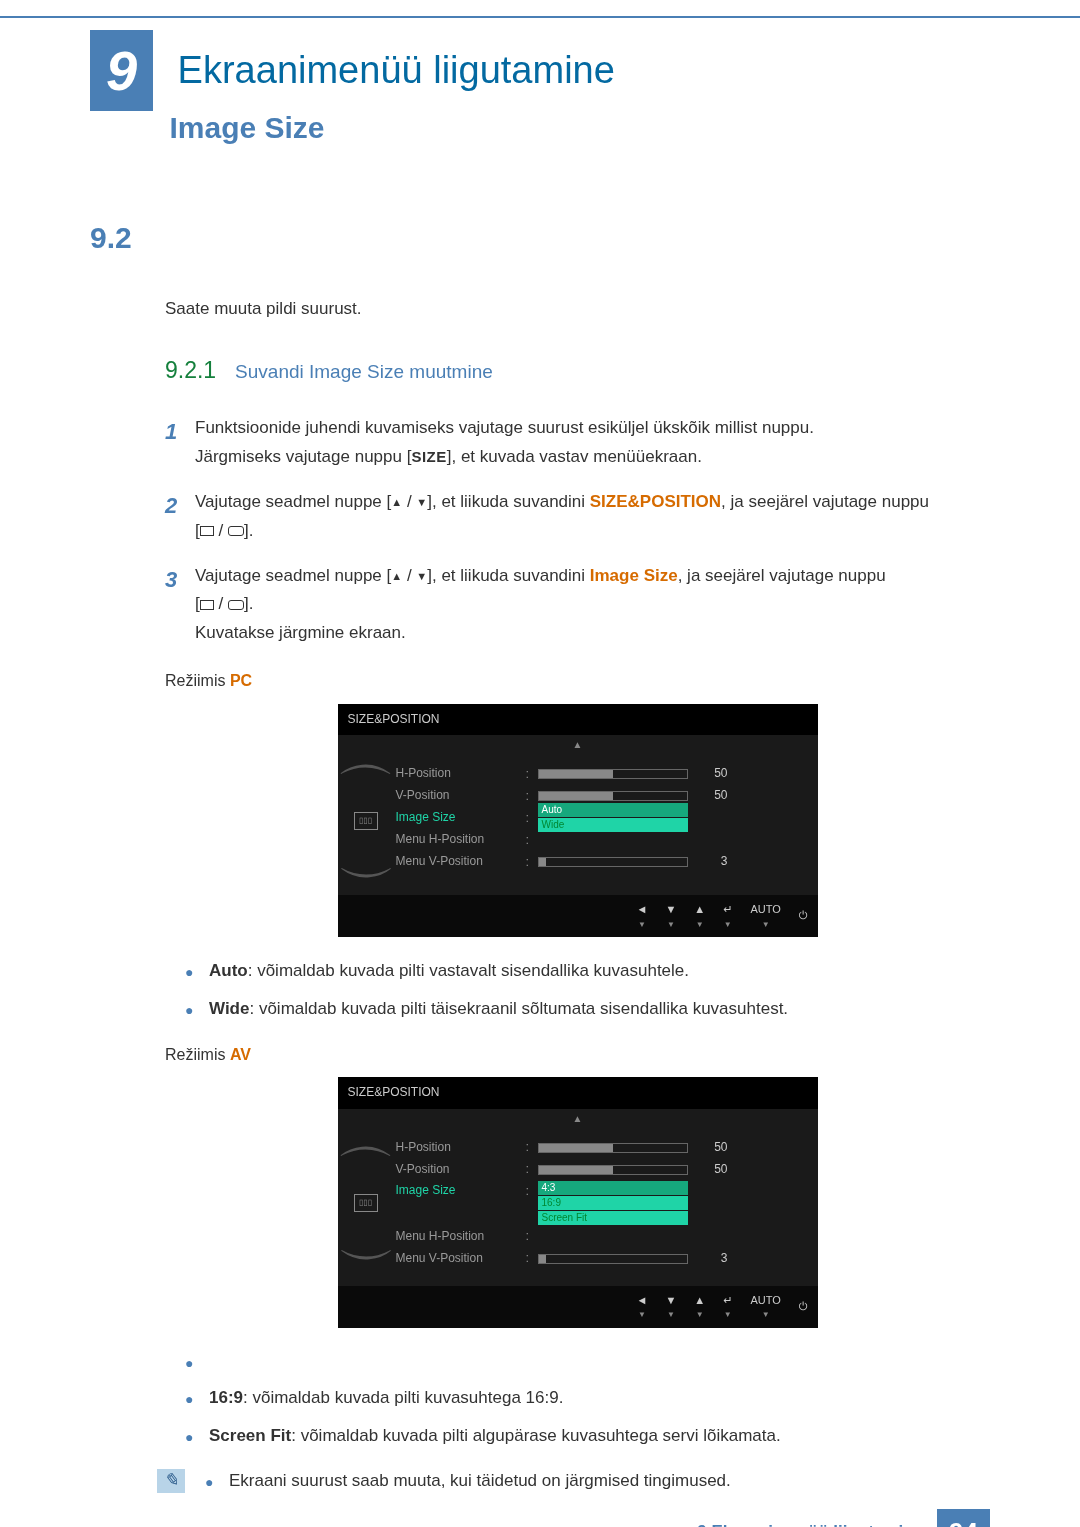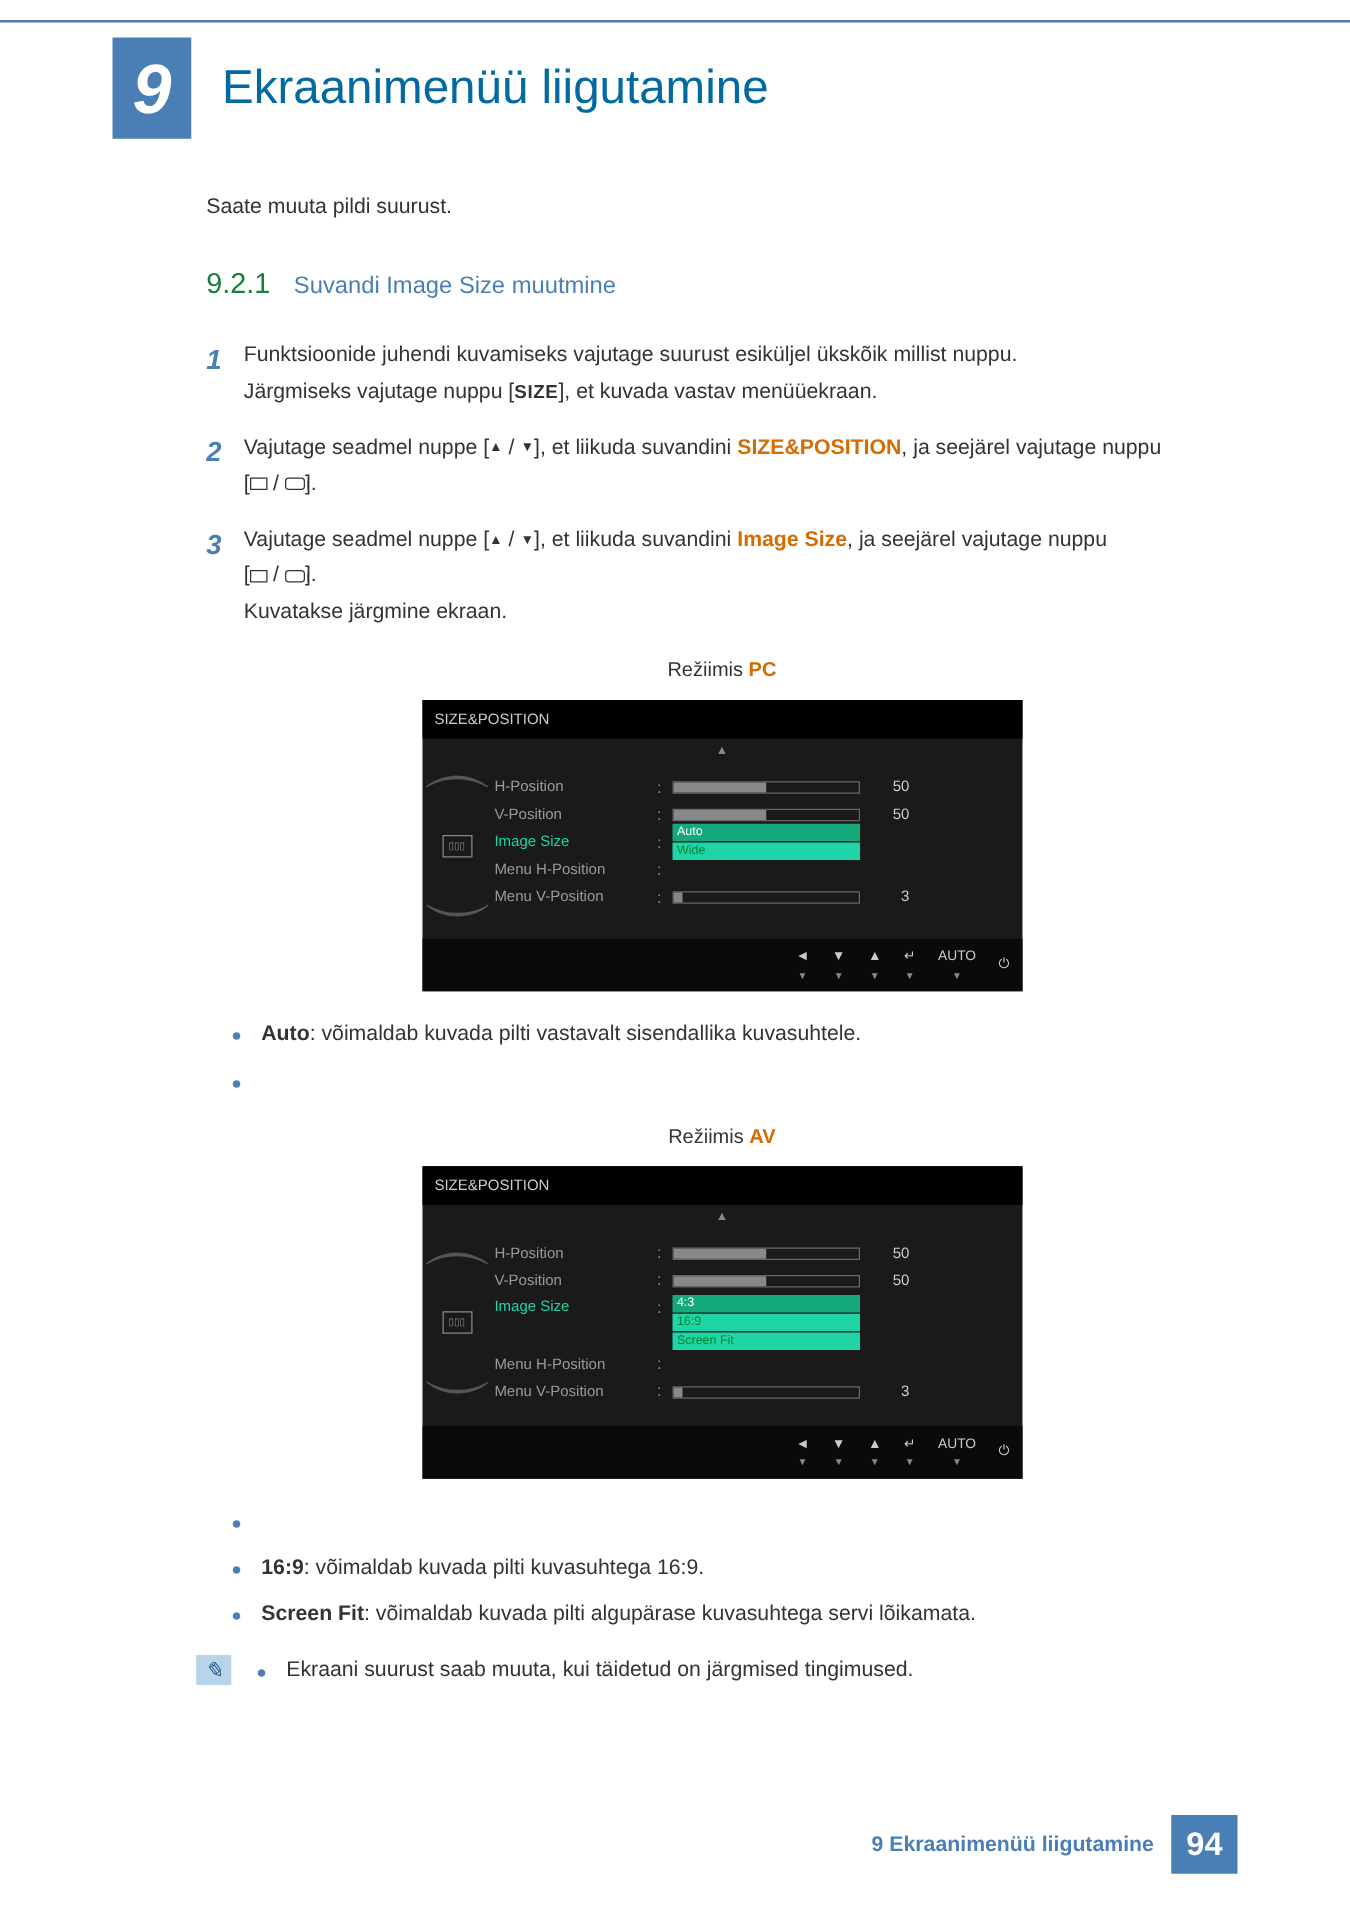--- a/index.html
+++ b/index.html
@@ -17,21 +17,21 @@
 .step { display: flex; margin-bottom: 16px; }
 .step-num { color: #4a7fb5; font-size: 22px; font-style: italic; font-weight: bold; width: 30px; flex-shrink: 0; }
 .step-text { flex: 1; color: #333; font-size: 17px; line-height: 1.7; }
 .kw-menu { font-weight: bold; font-family: Arial; letter-spacing: 0.5px; font-size: 15px; }
 .kw-sp { color: #d66b00; font-weight: bold; }
 .kw-is { color: #d66b00; font-weight: bold; }
 .icon-triangle { display: inline-block; font-size: 11px; vertical-align: middle; }
 .icon-rect { display: inline-block; width: 14px; height: 10px; border: 1.5px solid #333; vertical-align: middle; }
 .icon-rect2 { display: inline-block; width: 16px; height: 10px; border: 1.5px solid #333; border-radius: 3px; vertical-align: middle; position: relative; }
 .icon-rect2::after { content: ""; position: absolute; right: -4px; top: 2px; width: 3px; height: 6px; border-right: 1.5px solid #333; }
-.mode-label { text-align: center; margin: 20px 0 10px; font-size: 16px; color: #333; }
+.mode-label { margin: 20px 0 10px; font-size: 16px; color: #333; }
 .mode-kw { color: #d66b00; font-weight: bold; }
 .osd { width: 480px; margin: 0 auto 20px; background: #1a1a1a; color: #aaa; font-size: 13px; }
 .osd-header { background: #000; color: #ccc; padding: 6px 10px; font-size: 12px; }
 .osd-top-arrow { text-align: center; color: #888; font-size: 10px; padding: 2px 0; }
 .osd-body { display: flex; padding: 8px 12px 16px 12px; min-height: 140px; }
 .osd-left { width: 32px; display: flex; flex-direction: column; align-items: center; justify-content: center; }
 .osd-icon-box { width: 24px; height: 18px; border: 1px solid #888; display: flex; align-items: center; justify-content: center; font-size: 8px; color: #888; margin: 4px 0; }
 .osd-menu { flex: 1; padding-left: 14px; }
 .osd-row { display: flex; align-items: center; height: 22px; }
 .osd-label { width: 130px; color: #999; font-size: 12px; }
@@ -59,20 +59,24 @@
 </head>
 <body>
 
 <div class="page">
   <div class="top-line"></div>
   <div>
     <span class="chapter-box">9</span>
     <span class="chapter-title">Ekraanimenüü liigutamine</span>
   </div>
 
+  <div>
+    <span class="section-number">9.2</span>
+    <span class="section-title">Image Size</span>
+  </div>
 
   <div class="content">
     <p>Saate muuta pildi suurust.</p>
 
     <div class="subsection">
       <span class="subsection-number">9.2.1</span>
       <span>&nbsp;&nbsp;</span>
       <span class="subsection-title">Suvandi Image Size muutmine</span>
     </div>
 
@@ -163,20 +167,21 @@
       </div>
     </div>
 
     <div class="bullet-list">
       <div class="bullet-item">
         <div class="bullet-dot">●</div>
         <div><span class="bullet-kw">Auto</span><span>: võimaldab kuvada pilti vastavalt sisendallika kuvasuhtele.</span></div>
       </div>
       <div class="bullet-item">
         <div class="bullet-dot">●</div>
+        <div><span class="bullet-kw">Wide</span><span>: võimaldab kuvada pilti täisekraanil sõltumata sisendallika kuvasuhtest.</span></div>
       </div>
     </div>
 
     <div class="mode-label">
       <span>Režiimis </span><span class="mode-kw">AV</span>
     </div>
 
     <div class="osd">
       <div class="osd-header">SIZE&amp;POSITION</div>
       <div class="osd-top-arrow">▲</div>

